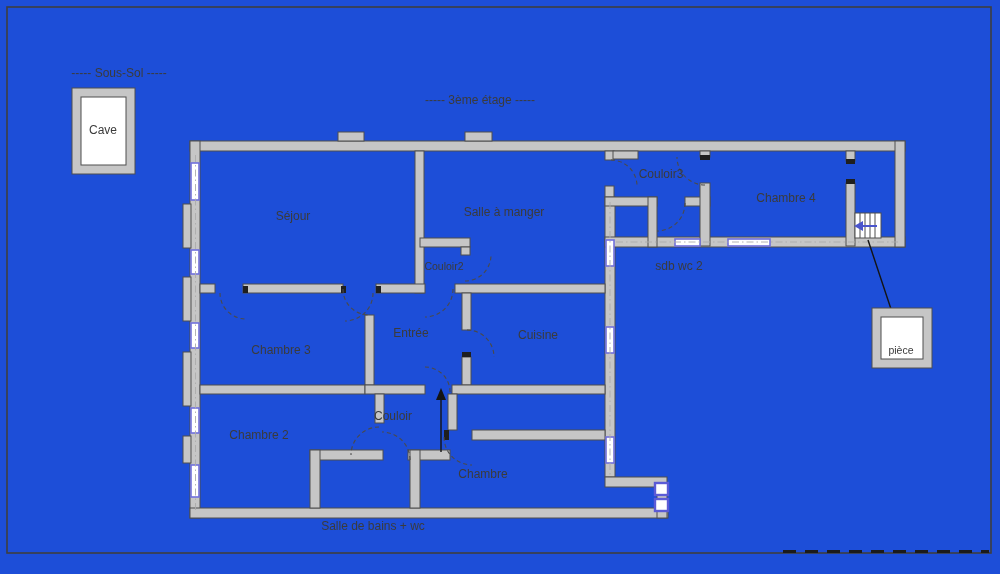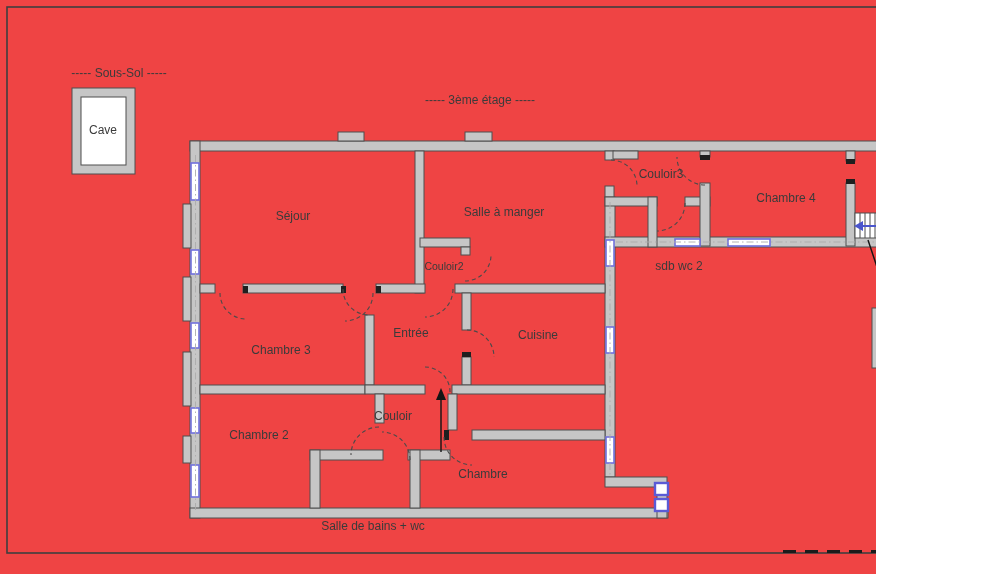--- a/index.html
+++ b/index.html
@@ -1,17 +1,17 @@
 <!DOCTYPE html>
 <html><head>
 <meta charset="utf-8">
 <style>
   html,body { margin:0; padding:0; background:#ffffff; }
   .canvas {
-    position:relative; width:876px; height:574px; background:#ef4444;
+    position:relative; width:1000px; height:574px; background:#1d4ed8;
     font-family:"Liberation Sans", sans-serif; overflow:hidden;
   }
   svg { position:absolute; left:0; top:0; }
   .wall   { fill:#c6c6c6; stroke:#4e4e4e; stroke-width:1; }
   .inner  { fill:#ffffff; stroke:#4e4e4e; stroke-width:1; }
   .win    { fill:#ffffff; stroke:#7070dc; stroke-width:1.6; }
   .winsq  { fill:#ffffff; stroke:#5b5bd6; stroke-width:2.4; }
   .door   { fill:none; stroke:#4a4a4a; stroke-width:1.1; stroke-dasharray:4 3; }
   .jamb   { fill:#1f1f1f; stroke:none; }
   .dashdot{ stroke:#ababab; stroke-width:0.9; stroke-dasharray:7 3 1.5 3; fill:none; }

